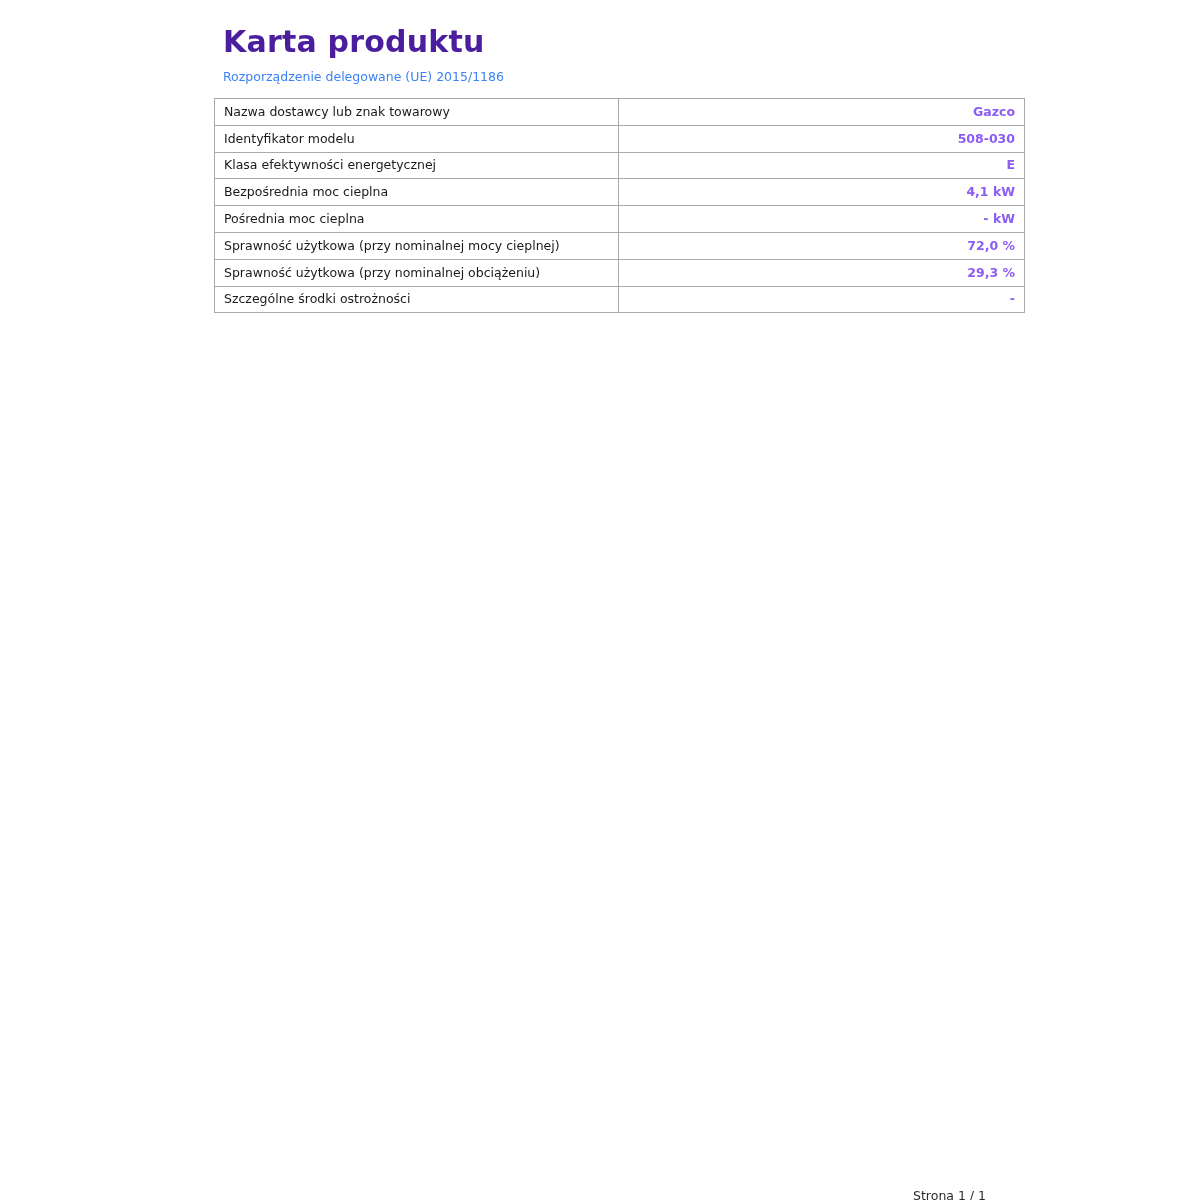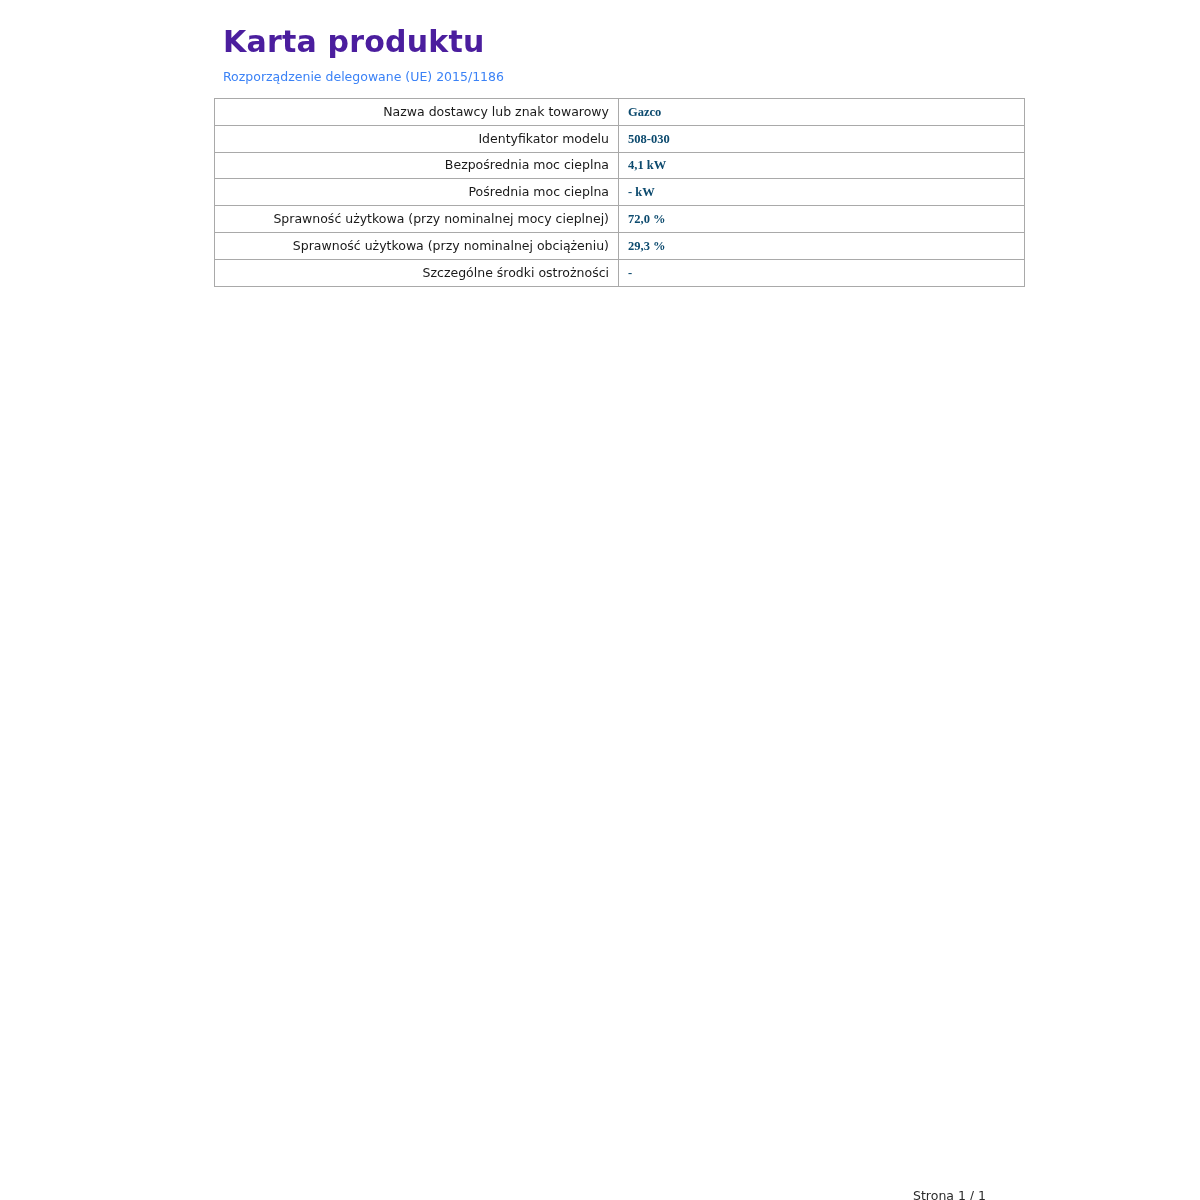--- a/index.html
+++ b/index.html
@@ -63,31 +63,30 @@
   table.spec td {
     border: 1px solid #a9a9a9;
     padding: 0 9px;
     font-size: 12.5px;
     vertical-align: middle;
     line-height: 16px;
   }
 
   td.label {
     width: 385px;
-    text-align: right;
+    text-align: left;
     color: #1a1a1a;
     font-weight: normal;
   }
 
   td.value {
     width: 387px;
-    text-align: left;
+    text-align: right;
     font-weight: bold;
-    color: #0c4a6e;
-    font-family: Liberation Serif, serif;
+    color: #8b5cf6;
   }
 
   .footer {
     position: absolute;
     left: 214px;
     top: 1176px;
     width: 774px;
     text-align: right;
     font-size: 12.5px;
     color: #2b2b2b;
@@ -109,20 +108,24 @@
       <tbody>
         <tr>
           <td class="label">Nazwa dostawcy lub znak towarowy</td>
           <td class="value">Gazco</td>
         </tr>
         <tr>
           <td class="label">Identyfikator modelu</td>
           <td class="value">508-030</td>
         </tr>
         <tr>
+          <td class="label">Klasa efektywności energetycznej</td>
+          <td class="value">E</td>
+        </tr>
+        <tr>
           <td class="label">Bezpośrednia moc cieplna</td>
           <td class="value">4,1 kW</td>
         </tr>
         <tr>
           <td class="label">Pośrednia moc cieplna</td>
           <td class="value">- kW</td>
         </tr>
         <tr>
           <td class="label">Sprawność użytkowa (przy nominalnej mocy cieplnej)</td>
           <td class="value">72,0 %</td>

